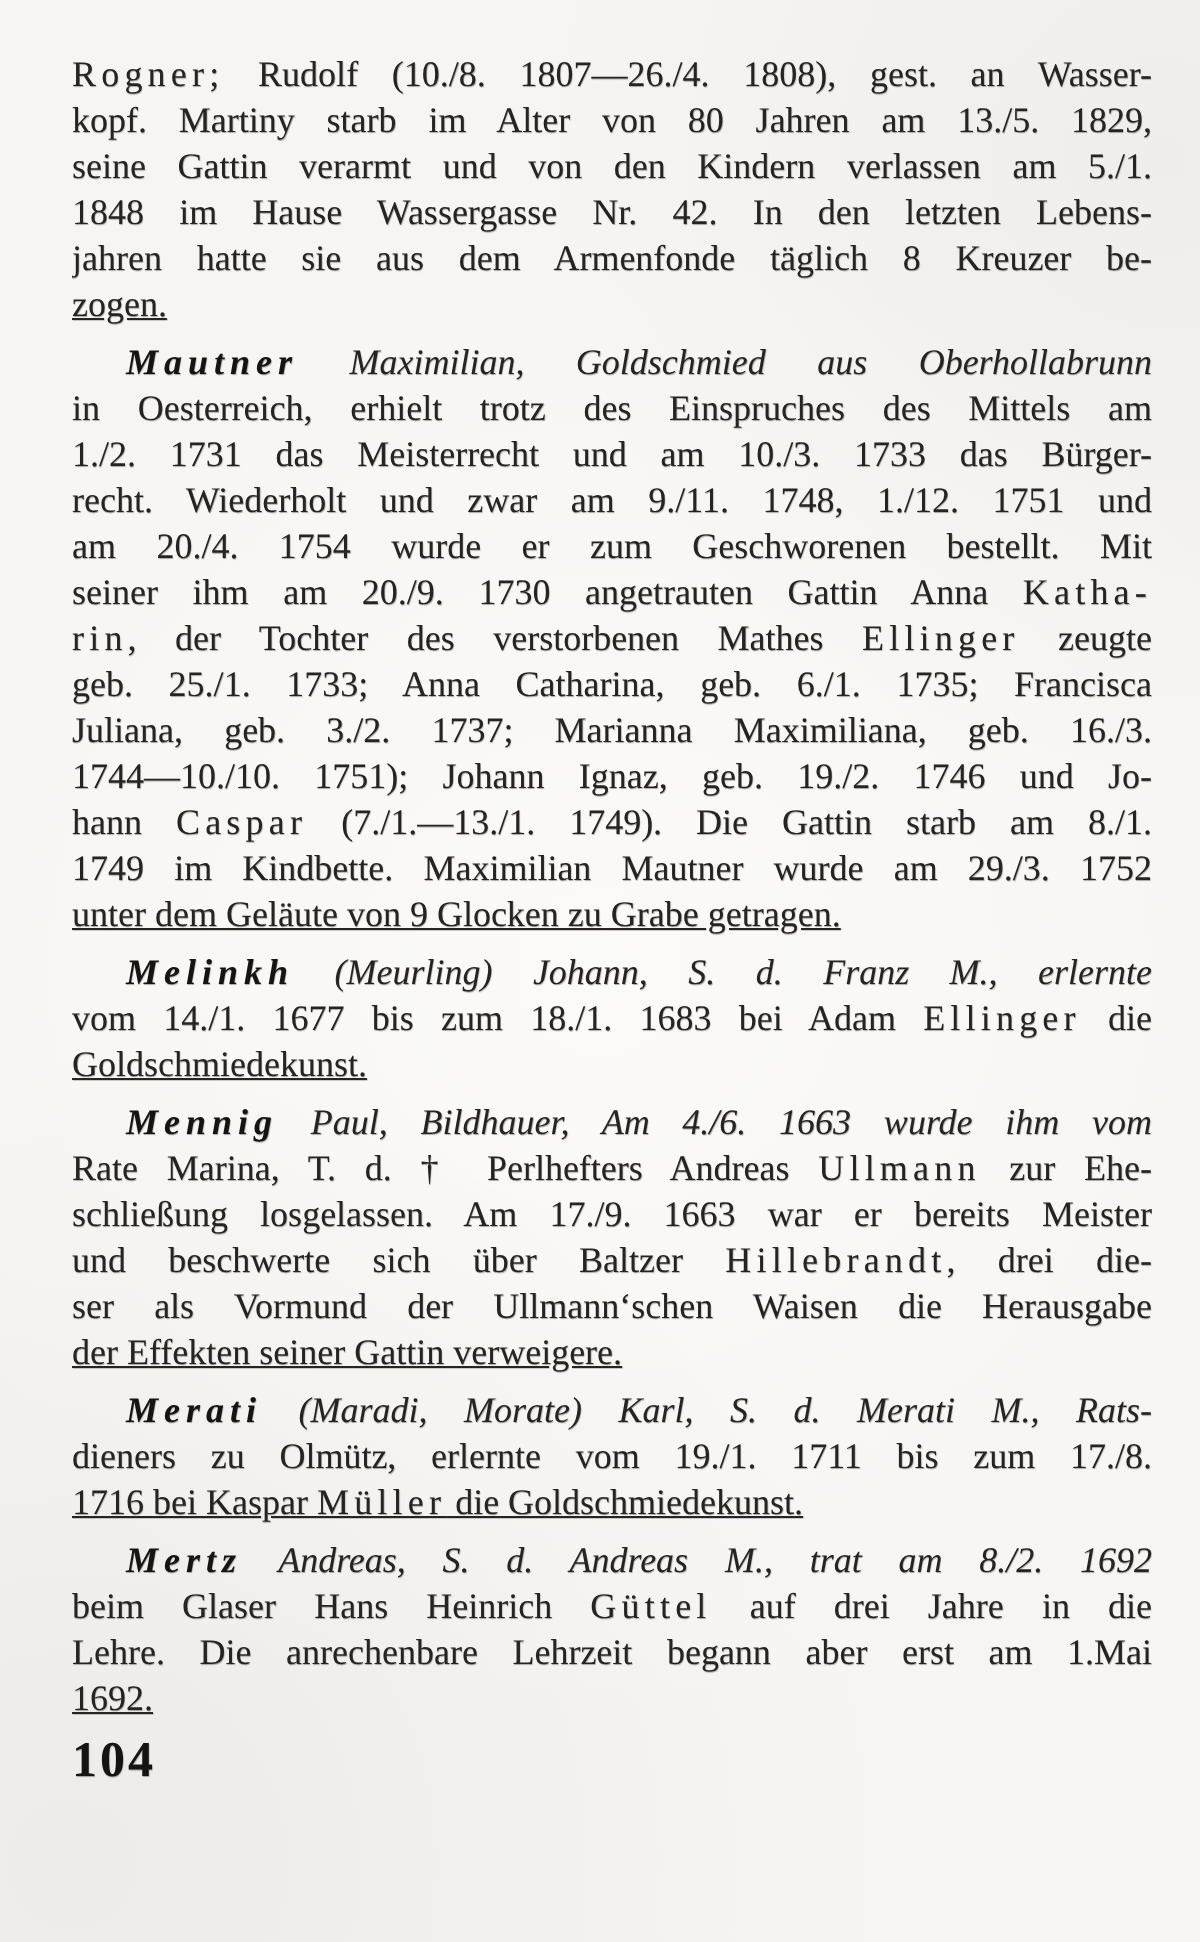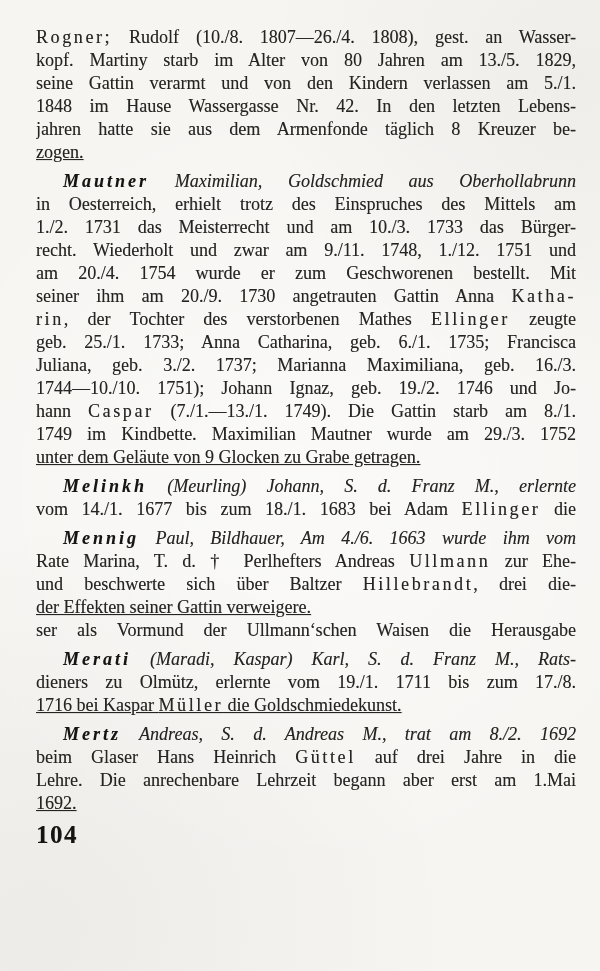--- a/index.html
+++ b/index.html
@@ -85,30 +85,32 @@
         <div class="line"><span class="run-n">geb. 25./1. 1733; Anna Catharina, geb. 6./1. 1735; Francisca</span></div>
         <div class="line"><span class="run-n">Juliana, geb. 3./2. 1737; Marianna Maximiliana, geb. 16./3.</span></div>
         <div class="line"><span class="run-n">1744—10./10. 1751); Johann Ignaz, geb. 19./2. 1746 und Jo-</span></div>
         <div class="line"><span class="run-n">hann </span><span class="run-sp">Caspar</span><span class="run-n"> (7./1.—13./1. 1749). Die Gattin starb am 8./1.</span></div>
         <div class="line"><span class="run-n">1749 im Kindbette. Maximilian Mautner wurde am 29./3. 1752</span></div>
         <div class="line last"><span class="run-n">unter dem Geläute von 9 Glocken zu Grabe getragen.</span></div>
       </div>
       <div class="para indent">
         <div class="line"><span class="run-b">Melinkh</span><span class="run-n"> (Meurling) Johann, S. d. Franz M., erlernte</span></div>
         <div class="line"><span class="run-n">vom 14./1. 1677 bis zum 18./1. 1683 bei Adam </span><span class="run-sp">Ellinger</span><span class="run-n"> die</span></div>
+        <div class="line last"><span class="run-n">Goldschmiedekunst.</span></div>
       </div>
       <div class="para indent">
         <div class="line"><span class="run-b">Mennig</span><span class="run-n"> Paul, Bildhauer, Am 4./6. 1663 wurde ihm vom</span></div>
         <div class="line"><span class="run-n">Rate Marina, T. d. † Perlhefters Andreas </span><span class="run-sp">Ullmann</span><span class="run-n"> zur Ehe-</span></div>
+        <div class="line"><span class="run-n">schließung losgelassen. Am 17./9. 1663 war er bereits Meister</span></div>
         <div class="line"><span class="run-n">und beschwerte sich über Baltzer </span><span class="run-sp">Hillebrandt</span><span class="run-n">, drei die-</span></div>
+        <div class="line"><span class="run-n">ser als Vormund der Ullmann‘schen Waisen die Herausgabe</span></div>
         <div class="line last"><span class="run-n">der Effekten seiner Gattin verweigere.</span></div>
-        <div class="line"><span class="run-n">ser als Vormund der Ullmann‘schen Waisen die Herausgabe</span></div>
       </div>
       <div class="para indent">
-        <div class="line"><span class="run-b">Merati</span><span class="run-n"> (Maradi, Kaspar) Karl, S. d. Franz M., Rats-</span></div>
+        <div class="line"><span class="run-b">Merati</span><span class="run-n"> (Maradi, Morate) Karl, S. d. Merati M., Rats-</span></div>
         <div class="line"><span class="run-n">dieners zu Olmütz, erlernte vom 19./1. 1711 bis zum 17./8.</span></div>
         <div class="line last"><span class="run-n">1716 bei Kaspar </span><span class="run-sp">Müller</span><span class="run-n"> die Goldschmiedekunst.</span></div>
       </div>
       <div class="para indent">
         <div class="line"><span class="run-b">Mertz</span><span class="run-n"> Andreas, S. d. Andreas M., trat am 8./2. 1692</span></div>
         <div class="line"><span class="run-n">beim Glaser Hans Heinrich </span><span class="run-sp">Güttel</span><span class="run-n"> auf drei Jahre in die</span></div>
         <div class="line"><span class="run-n">Lehre. Die anrechenbare Lehrzeit begann aber erst am 1.Mai</span></div>
         <div class="line last"><span class="run-n">1692.</span></div>
       </div>
     </div>

